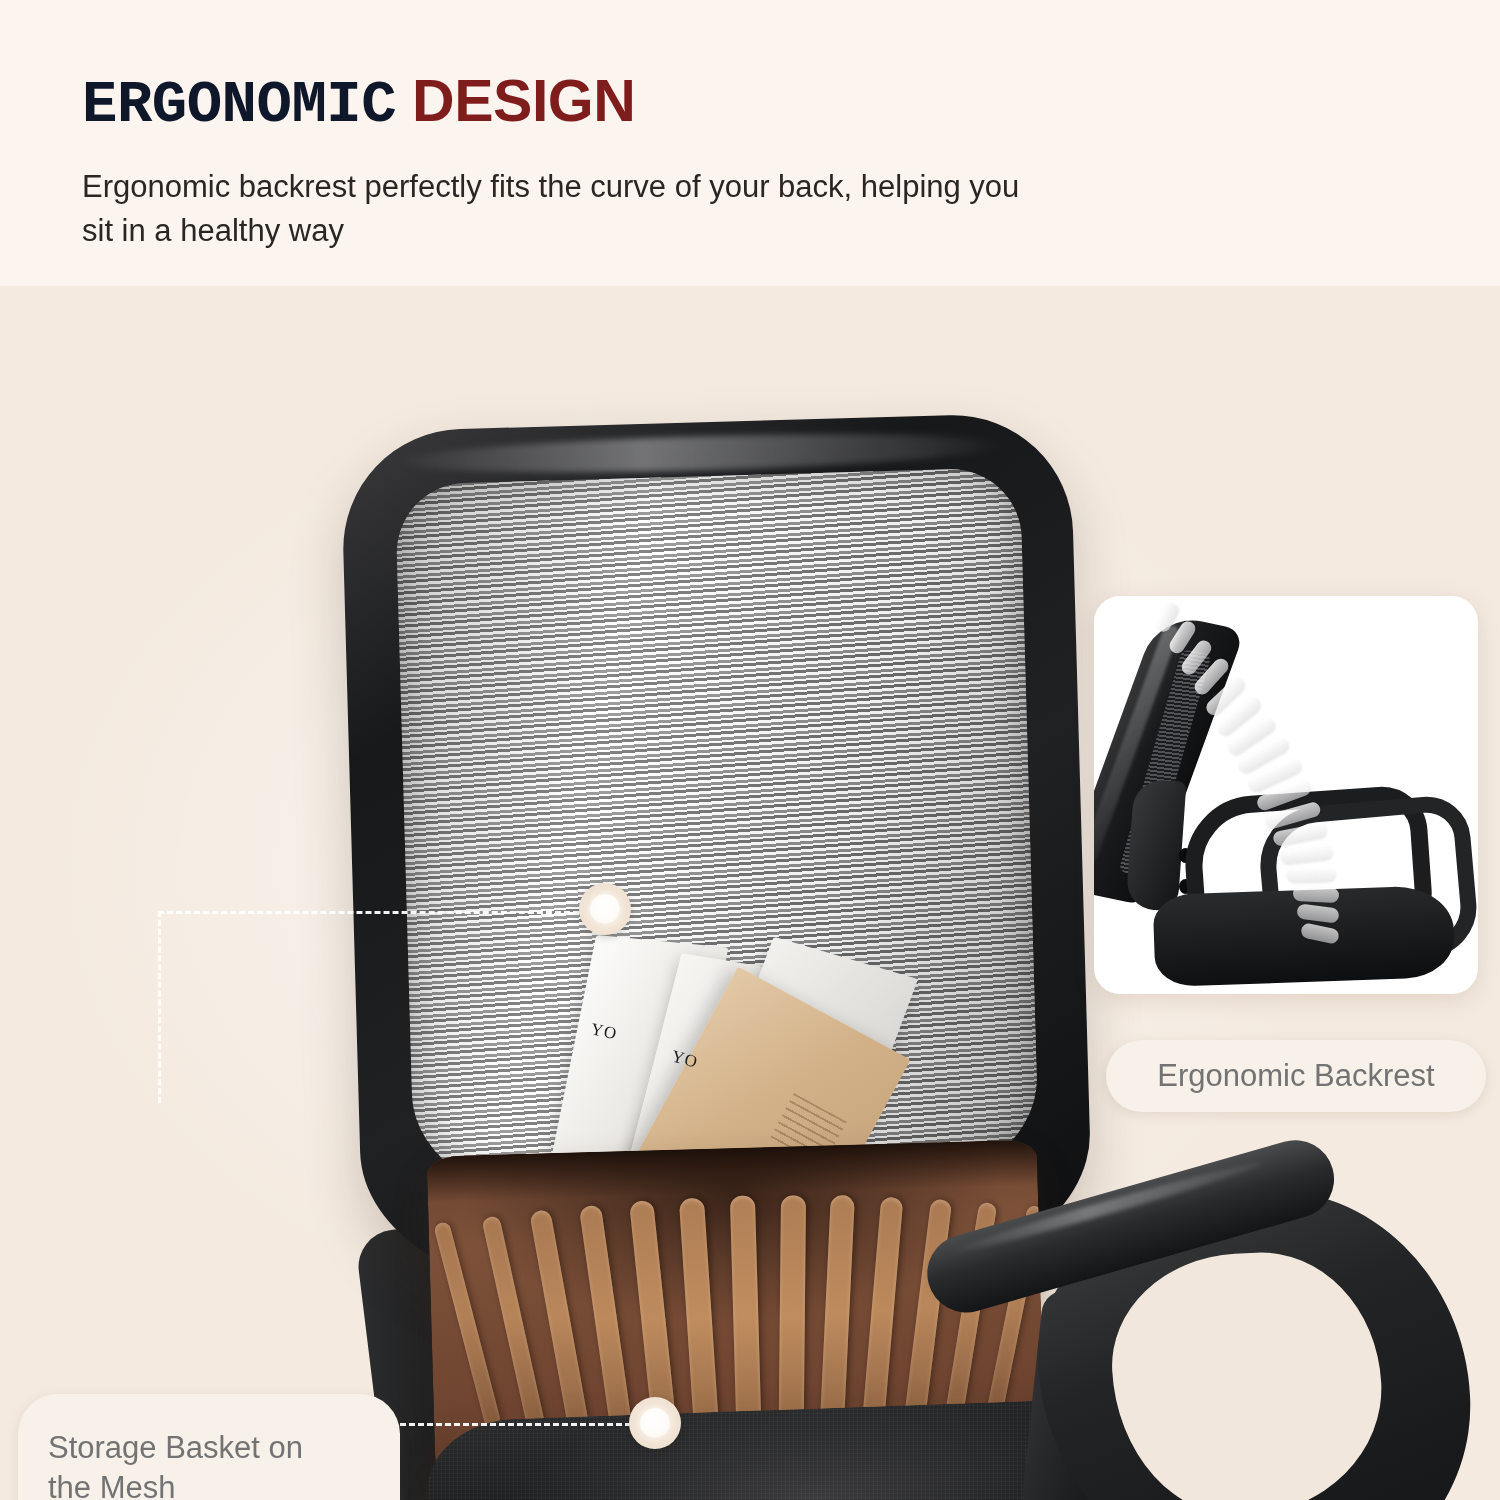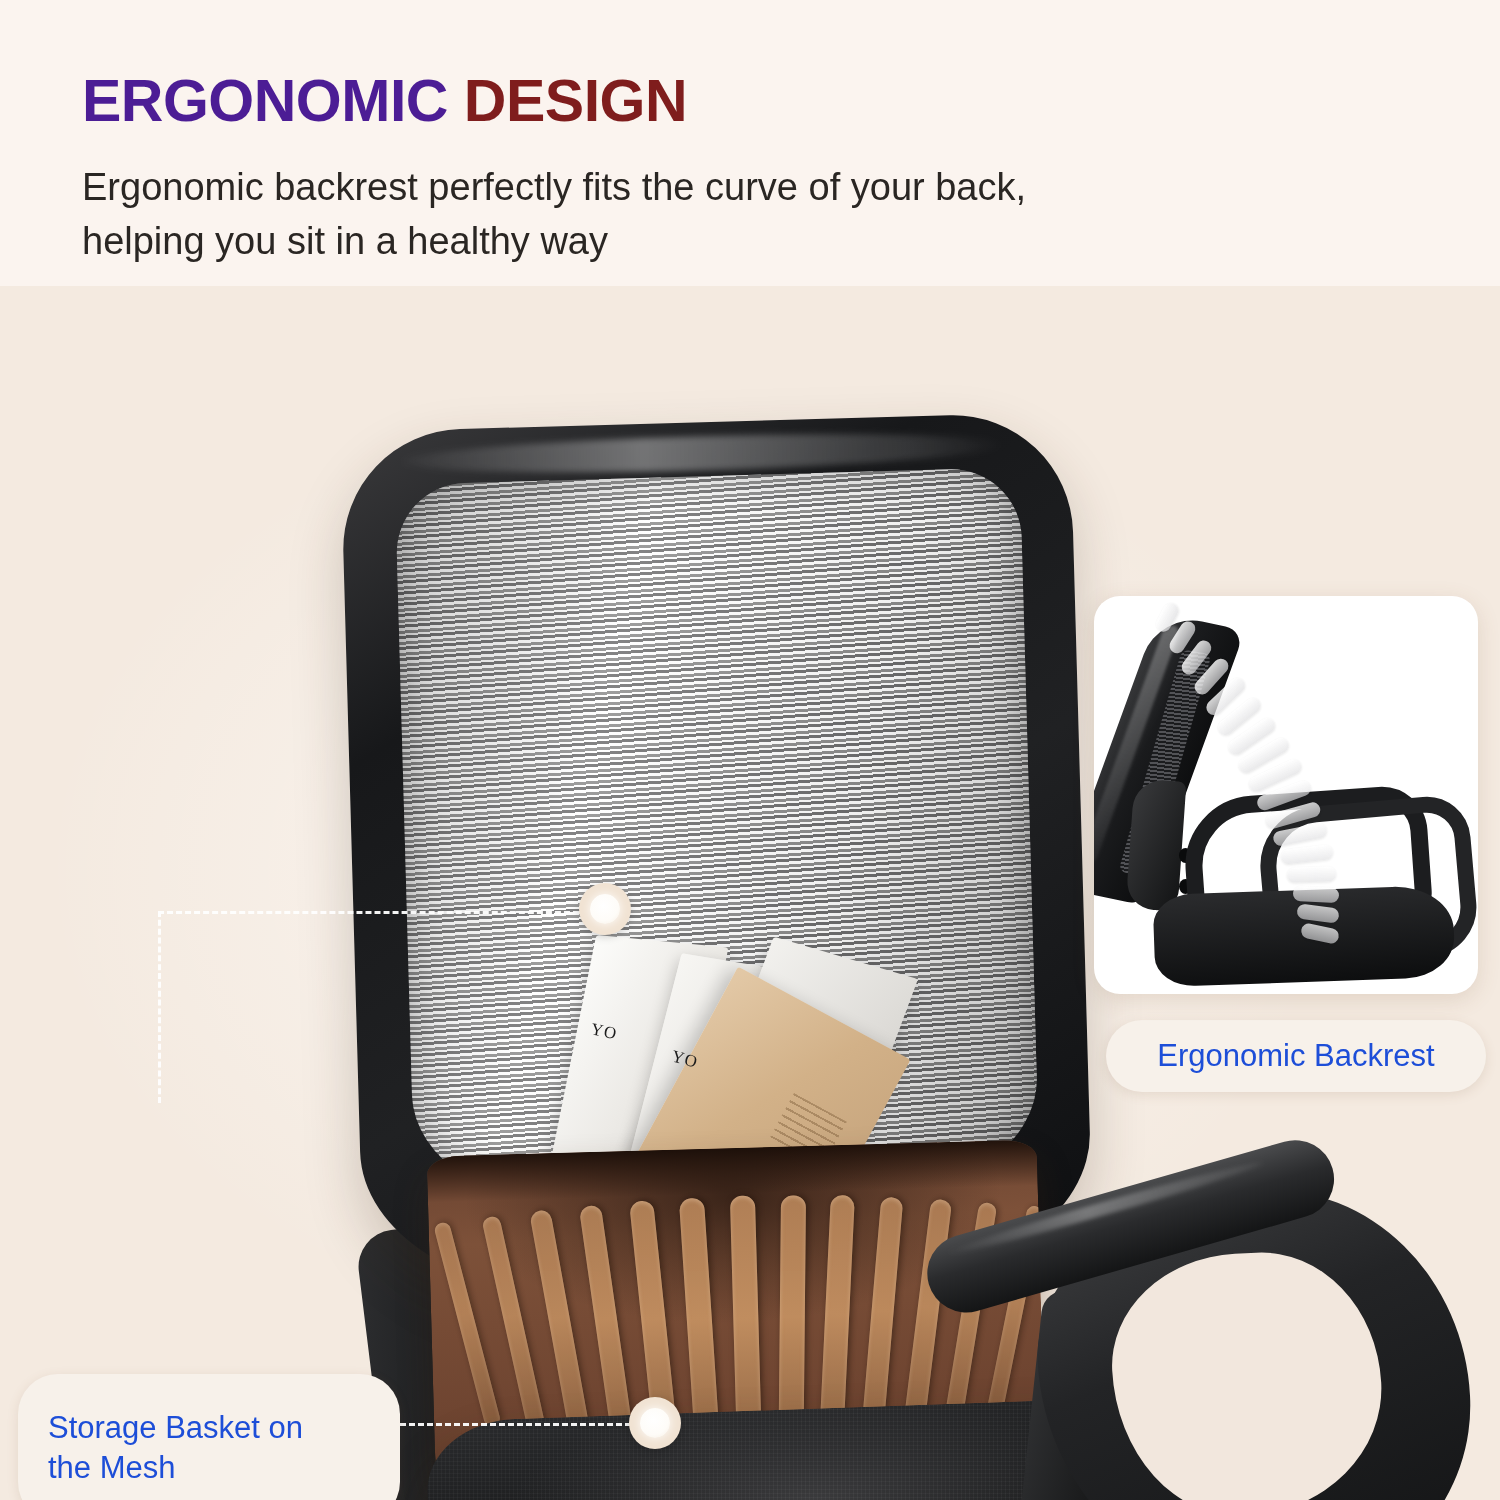--- a/index.html
+++ b/index.html
@@ -44,25 +44,25 @@
     width: 1000px;
   }
   .title {
     font-size: 59px;
     font-weight: bold;
     letter-spacing: -0.5px;
     line-height: 1.0;
     margin: 0;
     white-space: nowrap;
   }
-  .title .t-orange { color: #4c1d95; }
+  .title .t-orange { color: #0f172a; font-family: Liberation Mono, monospace; }
   .title .t-gray   { color: #7f1d1d; text-align: right; }
   .subtitle {
     margin: 30px 0 0 0;
-    font-size: 38px;
+    font-size: 31px;
     line-height: 1.42;
     color: #2a2623;
     max-width: 960px;
     font-weight: normal;
   }
 
   
   .photo {
     position: absolute;
     left: 0; top: 286px;
@@ -331,25 +331,26 @@
   .line-basket-h { left: 400px; top: 1137px; width: 240px; }
 
   
   .pill {
     position: absolute;
     background: #f7f1ea;
     border-radius: 40px;
     display: flex;
     align-items: center;
     box-shadow: 0 3px 12px rgba(120,85,55,0.13);
-    color: #1d4ed8;
+    color: #737373;
     font-size: 31px;
     line-height: 1.28;
     padding: 15px 30px;
     box-sizing: border-box;
+    margin-top: 20px;
   }
   .pill-mesh    { left: 18px; top: 800px; width: 412px; height: 72px; }
   .pill-basket  { left: 18px; top: 1088px; width: 382px; height: 148px; }
   .pill-backrest{ left: 1106px; top: 734px; width: 380px; height: 72px; justify-content: center; }
 
   
   .inset {
     position: absolute;
     left: 1094px; top: 310px;
     width: 384px; height: 398px;

